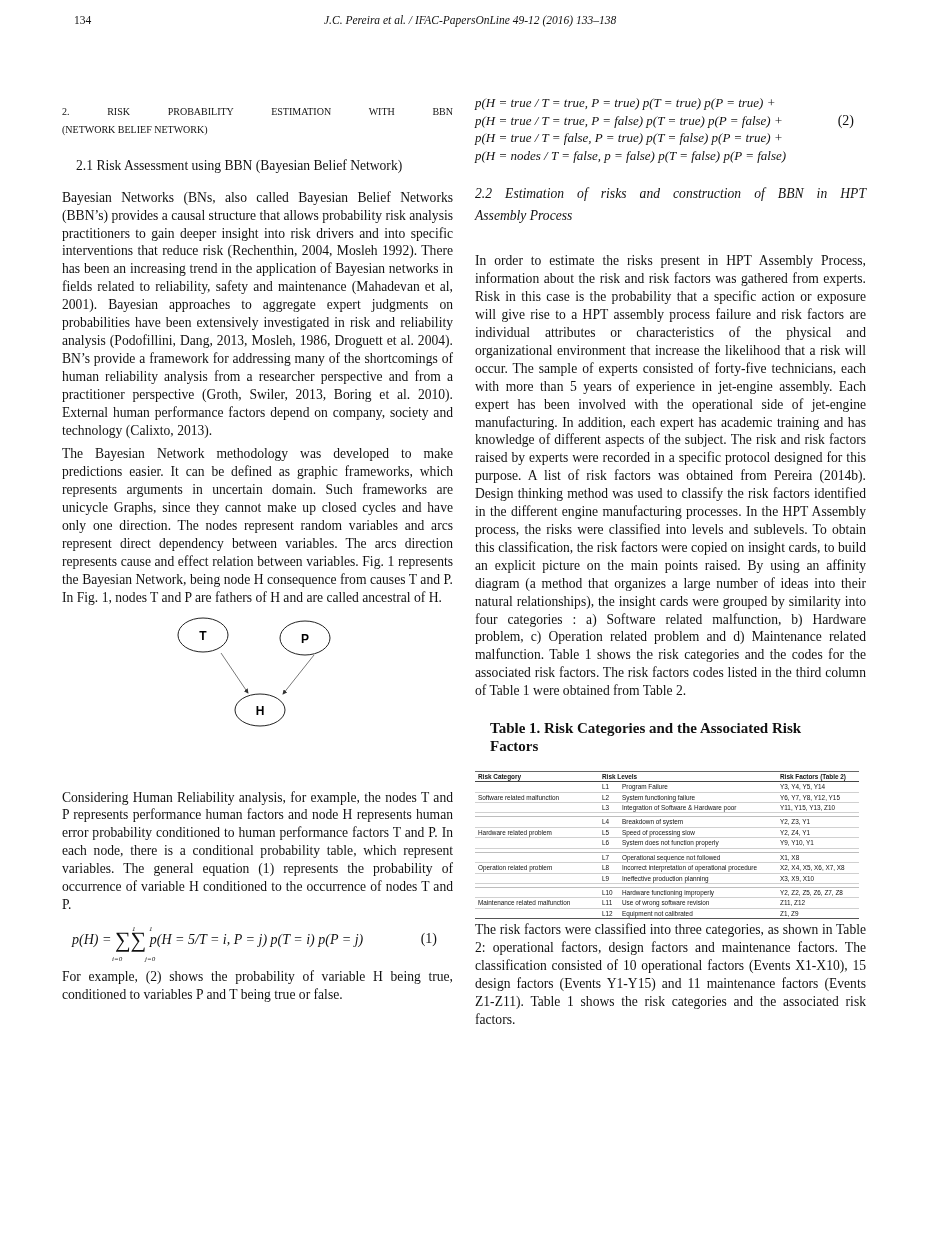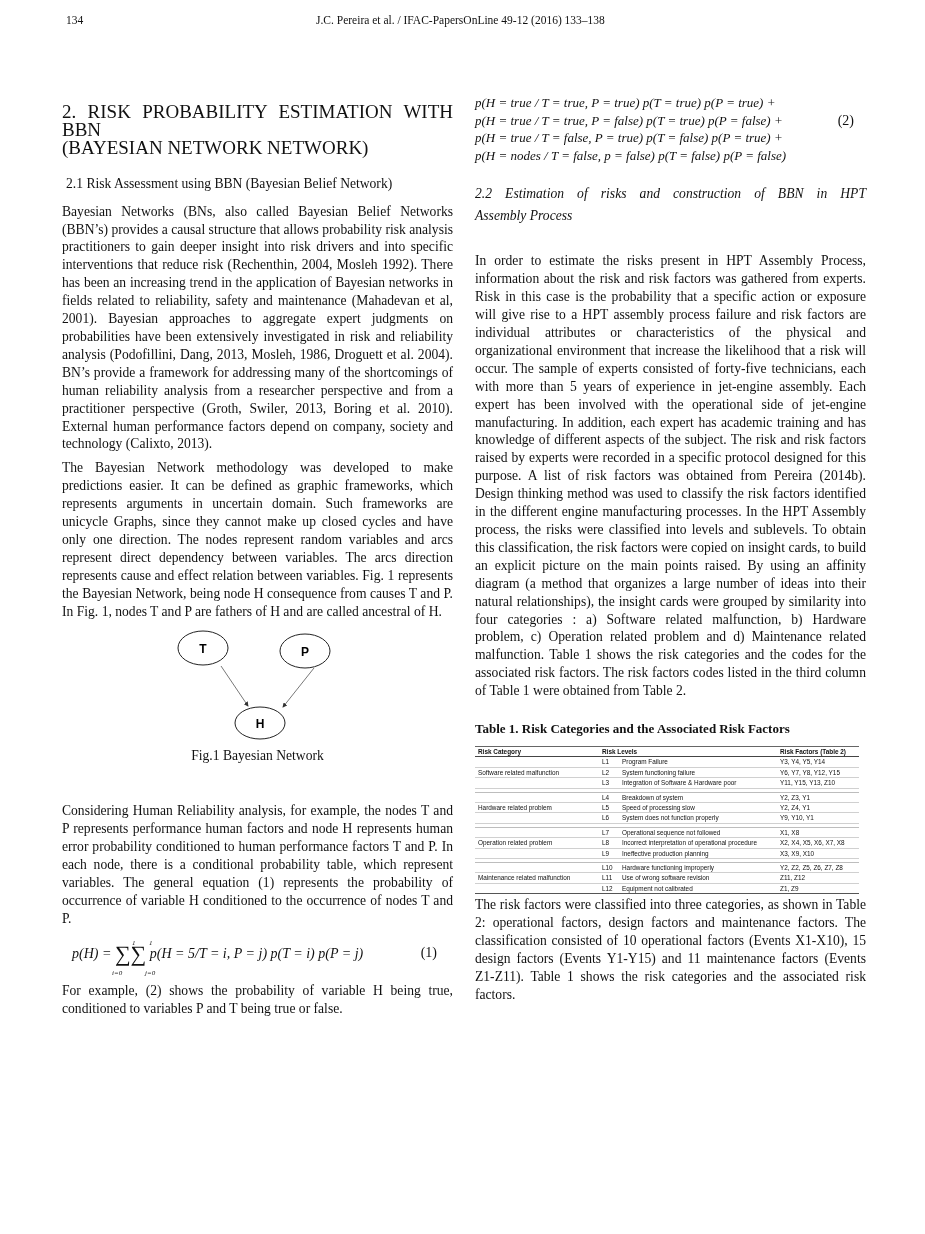--- a/index.html
+++ b/index.html
@@ -1,68 +1,68 @@
 <!DOCTYPE html>
 <html><head>
 <meta charset="utf-8">
 <style>
   html, body { margin: 0; padding: 0; background: #ffffff; }
   body {
     width: 925px; height: 1234px; position: relative; overflow: hidden;
     font-family: "Liberation Serif", "DejaVu Serif", serif; color: #111;
   }
-  .header { position: absolute; top: 14px; left: 4px; width: 907px; height: 20px; font-size: 11.5px; }
+  .header { position: absolute; top: 14px; left: 12px; width: 907px; height: 20px; font-size: 11.5px; }
   .header .pagenum { position: absolute; left: 62px; top: 0; }
-  .header .running { position: absolute; left: 312px; top: 0; }
+  .header .running { position: absolute; left: 312px; top: 0; font-style: italic; }
 
   .col { position: absolute; top: 94px; width: 391px; font-size: 13.6px; line-height: 17.9px; }
   .col-left { left: 62px; }
   .col-right { left: 475px; }
   .p { text-align: justify; margin: 0; }
   .gap6 { margin-top: 6px; }
   .gap10 { margin-top: 10px; }
-  .h2 { margin: 9px 0 0 0; font-size: 19px; text-align: justify; text-align-last: left; }
+  .h2 { margin: 9px 0 0 0; font-size: 10px; text-align: justify; text-align-last: left; }
   .h2 .ln1 { display:block; text-align: justify; text-align-last: justify; }
-  .h3 { margin: 4px; }
+  .h3 { margin: 14px; }
   .h3i { font-style: italic; font-size: 13.6px; line-height: 22px; margin: 0; }
   .h3i .ln1 { display:block; text-align: justify; text-align-last: justify; }
 
   .fig { position: relative; height: 160px; margin-top: 8px; }
   .fig svg { position: absolute; left: 108px; top: 0; }
   .fig-caption { text-align: center; font-size: 13.6px; margin-top: 0; }
 
   .eq { font-family: "Liberation Serif", serif; font-style: italic; font-size: 13px; line-height: 17.6px; position: relative; }
   .eq .num { position: absolute; right: 12px; top: 18px; font-style: normal; font-size: 14px; }
   .eq1 { position: relative; height: 50px; font-size: 14px; margin-top: 4px; }
   .eq1 .body { position: absolute; left: 10px; top: 10px; font-style: italic; white-space: nowrap; }
   .eq1 .sig { font-style: normal; font-size: 22px; position: relative; top: 3px; }
   .eq1 .lim { position: absolute; font-size: 7px; font-style: italic; }
   .eq1 .num { position: absolute; right: 16px; top: 12px; font-style: normal; }
 
-  .tcap { font-weight: bold; font-size: 13px; margin: 0; }
+  .tcap { font-weight: bold; font-size: 15px; margin: 15px; }
   .tbl { width: 384px; border-collapse: collapse; font-family: "Liberation Sans", "DejaVu Sans", sans-serif; font-size: 6.4px; line-height: 9.4px; margin-top: 8px; }
   .tbl th { font-weight: bold; text-align: left; border-top: 1.5px solid #666; border-bottom: 1px solid #444; padding: 0 3px; }
   .tbl td { padding: 0 3px; border-bottom: 0.5px solid #d0d0d0; }
   .tbl tr.sep td { height: 3px; padding: 0; border-bottom: 0.5px solid #bdbdbd; }
   .tbl tr.last td { border-bottom: 1.2px solid #555; }
   .tbl td.code { width: 14px; }
 </style>
 </head>
 <body>
 
 <div class="header">
   <span class="pagenum">134</span>
   <span class="running">J.C. Pereira et al. / IFAC-PapersOnLine 49-12 (2016) 133–138</span>
 </div>
 
 <div class="col col-left">
 
   <div class="h2">
     <span class="ln1">2. RISK PROBABILITY ESTIMATION WITH BBN</span>
-    <span>(BAYESIAN NETWORK NETWORK)</span>
+    <span>(NETWORK BELIEF NETWORK)</span>
   </div>
 
   <p class="h3" style="margin-top:18px;">2.1 Risk Assessment using BBN (Bayesian Belief Network)</p>
 
   <p class="p gap10">Bayesian Networks (BNs, also called Bayesian Belief Networks (BBN’s) provides a causal structure that allows probability risk analysis practitioners to gain deeper insight into risk drivers and into specific interventions that reduce risk (Rechenthin, 2004, Mosleh 1992). There has been an increasing trend in the application of Bayesian networks in fields related to reliability, safety and maintenance (Mahadevan et al, 2001). Bayesian approaches to aggregate expert judgments on probabilities have been extensively investigated in risk and reliability analysis (Podofillini, Dang, 2013, Mosleh, 1986, Droguett et al. 2004). BN’s provide a framework for addressing many of the shortcomings of human reliability analysis from a researcher perspective and from a practitioner perspective (Groth, Swiler, 2013, Boring et al. 2010). External human performance factors depend on company, society and technology (Calixto, 2013).</p>
   <p class="p gap6">The Bayesian Network methodology was developed to make predictions easier. It can be defined as graphic frameworks, which represents arguments in uncertain domain. Such frameworks are unicycle Graphs, since they cannot make up closed cycles and have only one direction. The nodes represent random variables and arcs represent direct dependency between variables. The arcs direction represents cause and effect relation between variables. Fig. 1 represents the Bayesian Network, being node H consequence from causes T and P. In Fig. 1, nodes T and P are fathers of H and are called ancestral of H.</p>
 
   <div class="fig">
     <svg width="180" height="112" viewBox="0 0 180 112">
       <defs>
@@ -78,21 +78,20 @@
         <ellipse cx="135" cy="23" rx="25" ry="17" fill="#fff" stroke="#222" stroke-width="1"></ellipse>
         <text x="135" y="28" text-anchor="middle" font-family="Liberation Sans, sans-serif" font-weight="bold" font-size="12">P</text>
       </g>
       <g>
         <ellipse cx="90" cy="95" rx="25" ry="16" fill="#fff" stroke="#222" stroke-width="1"></ellipse>
         <text x="90" y="100" text-anchor="middle" font-family="Liberation Sans, sans-serif" font-weight="bold" font-size="12">H</text>
       </g>
       <line x1="51" y1="38" x2="78" y2="78" stroke="#555" stroke-width="0.8" marker-end="url(#arr)"></line>
       <line x1="144" y1="40" x2="113" y2="79" stroke="#555" stroke-width="0.8" marker-end="url(#arr)"></line>
     </svg>
-    <div class="fig-caption" style="position:absolute; left:0; right:0; top:119px;">Fig.1 Bayesian Network</div>
   </div>
 
   <p class="p" style="margin-top:14px;">Considering Human Reliability analysis, for example, the nodes T and P represents performance human factors and node H represents human error probability conditioned to human performance factors T and P. In each node, there is a conditional probability table, which represent variables. The general equation (1) represents the probability of occurrence of variable H conditioned to the occurrence of nodes T and P.</p>
 
   <div class="eq1">
     <div class="body">
       <span>p(H) =</span>
       <span class="sig">∑</span><span class="sig">∑</span>
       <span>p(H = 5/T = i, P = j) p(T = i) p(P = j)</span>
       <span class="lim" style="left:60px; top:-7px;">1</span>

